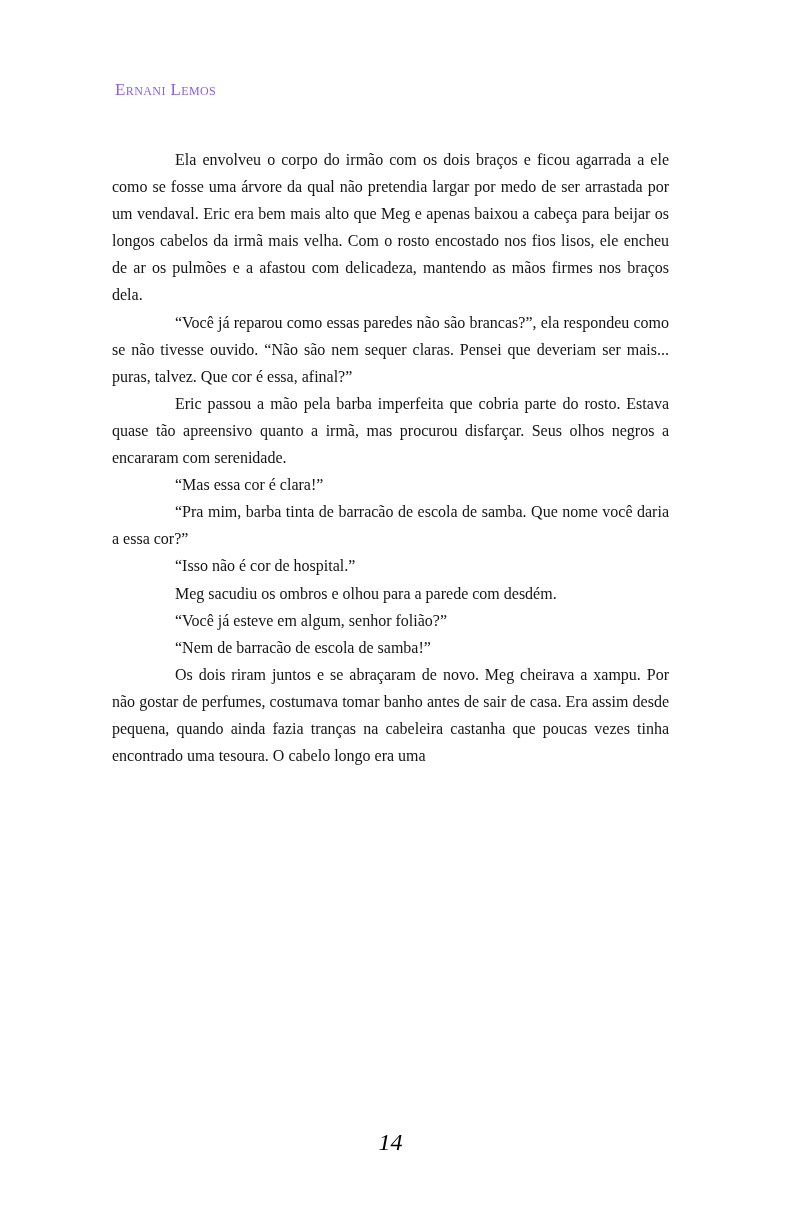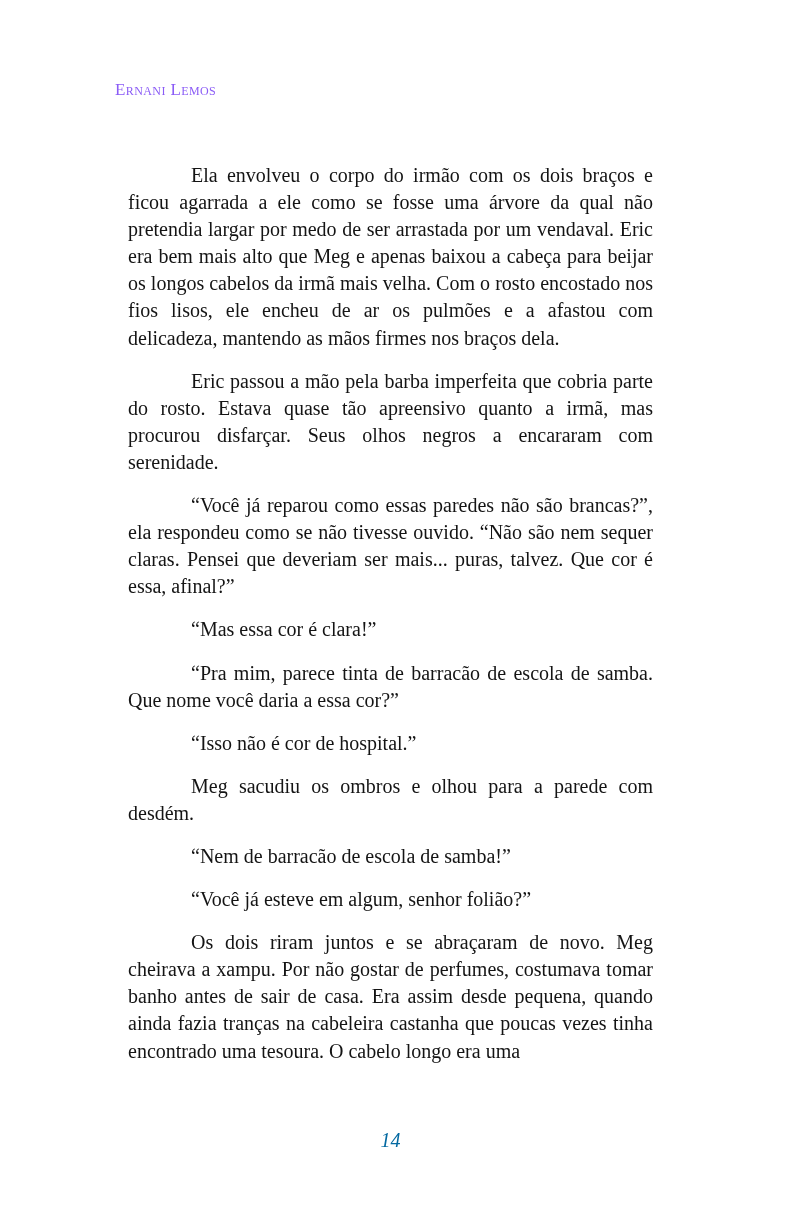--- a/index.html
+++ b/index.html
@@ -24,54 +24,54 @@
     letter-spacing: 0.4px;
     color: #8b5cf6;
   }
   .text-block {
     position: absolute;
     left: 112px;
     top: 146px;
     width: 557px;
   }
   .text-block p {
-    margin: 16px;
-    font-size: 20px;
+    margin: 0;
+    font-size: 16px;
     line-height: 27.1px;
     text-align: justify;
     text-indent: 63px;
     color: #141414;
   }
   .emph {
     font-weight: bold;
     text-decoration: underline;
     text-underline-offset: 2px;
   }
   .page-footer {
     position: absolute;
     left: 112px;
     top: 1129px;
     width: 557px;
     text-align: center;
     font-style: italic;
-    font-size: 20px;
-    color: #0369a1;
+    font-size: 24px;
+    color: #000000;
   }
 </style>
 </head>
 <body>
 
 <div class="running-header">Ernani Lemos</div>
 
 <div class="text-block">
   <p>Ela envolveu o corpo do irmão com os dois braços e ficou agarrada a ele como se fosse uma árvore da qual não pretendia largar por medo de ser arrastada por um vendaval. Eric era bem mais alto que Meg e apenas baixou a cabeça para beijar os longos cabelos da irmã mais velha. Com o rosto encostado nos fios lisos, ele encheu de ar os pulmões e a afastou com delicadeza, mantendo as mãos firmes nos braços dela.</p>
+  <p>“Você já reparou como essas paredes não são brancas?”, ela respondeu como se não tivesse ouvido. “Não são nem sequer claras. Pensei que deveriam ser mais... puras, talvez. Que cor é essa, afinal?”</p>
   <p>Eric passou a mão pela barba imperfeita que cobria parte do rosto. Estava quase tão apreensivo quanto a irmã, mas procurou disfarçar. Seus olhos negros a encararam com serenidade.</p>
-  <p>“Você já reparou como essas paredes não são brancas?”, ela respondeu como se não tivesse ouvido. “Não são nem sequer claras. Pensei que deveriam ser mais... puras, talvez. Que cor é essa, afinal?”</p>
   <p>“Mas essa cor é clara!”</p>
-  <p>“Pra mim, parece tinta de barracão de escola de samba. Que nome você daria a essa cor?”</p>
+  <p>“Pra mim, barba tinta de barracão de escola de samba. Que nome você daria a essa cor?”</p>
   <p>“Isso não é cor de hospital.”</p>
   <p>Meg sacudiu os ombros e olhou para a parede com desdém.</p>
+  <p>“Você já esteve em algum, senhor folião?”</p>
   <p>“Nem de barracão de escola de samba!”</p>
-  <p>“Você já esteve em algum, senhor folião?”</p>
   <p>Os dois riram juntos e se abraçaram de novo. Meg cheirava a xampu. Por não gostar de perfumes, costumava tomar banho antes de sair de casa. Era assim desde pequena, quando ainda fazia tranças na cabeleira castanha que poucas vezes tinha encontrado uma tesoura. O cabelo longo era uma</p>
 </div>
 
 <div class="page-footer">14</div>
 
 </body></html>

